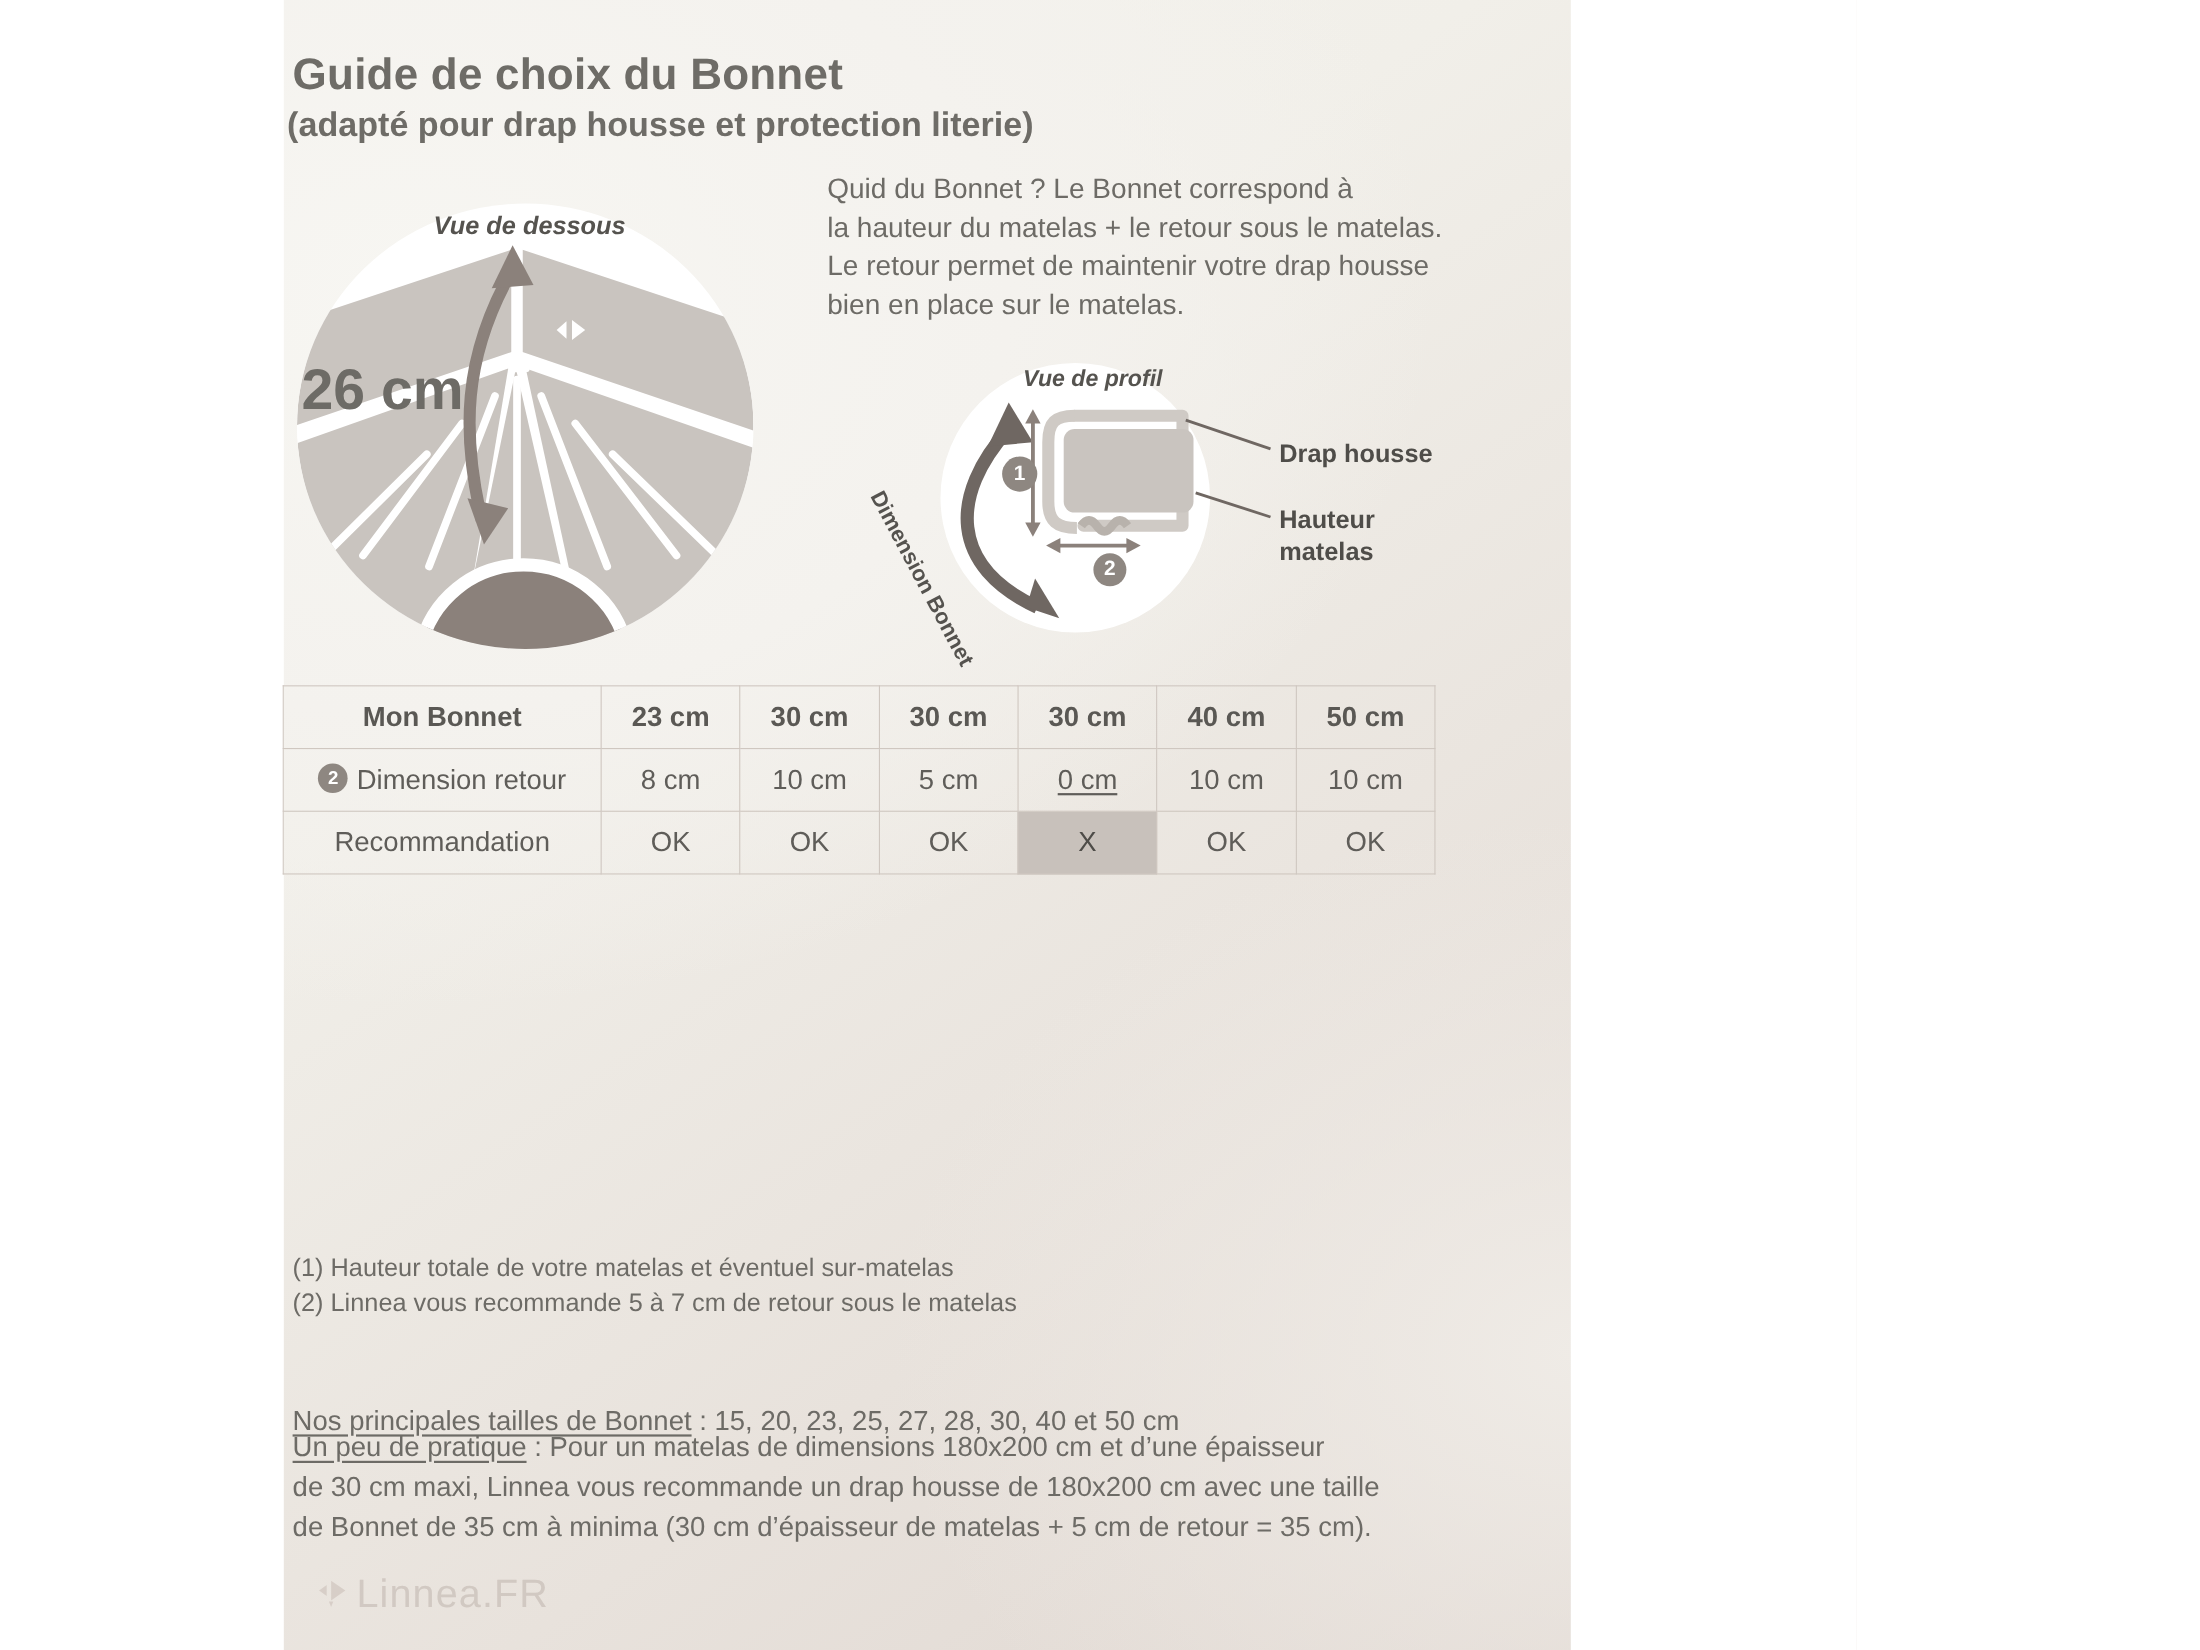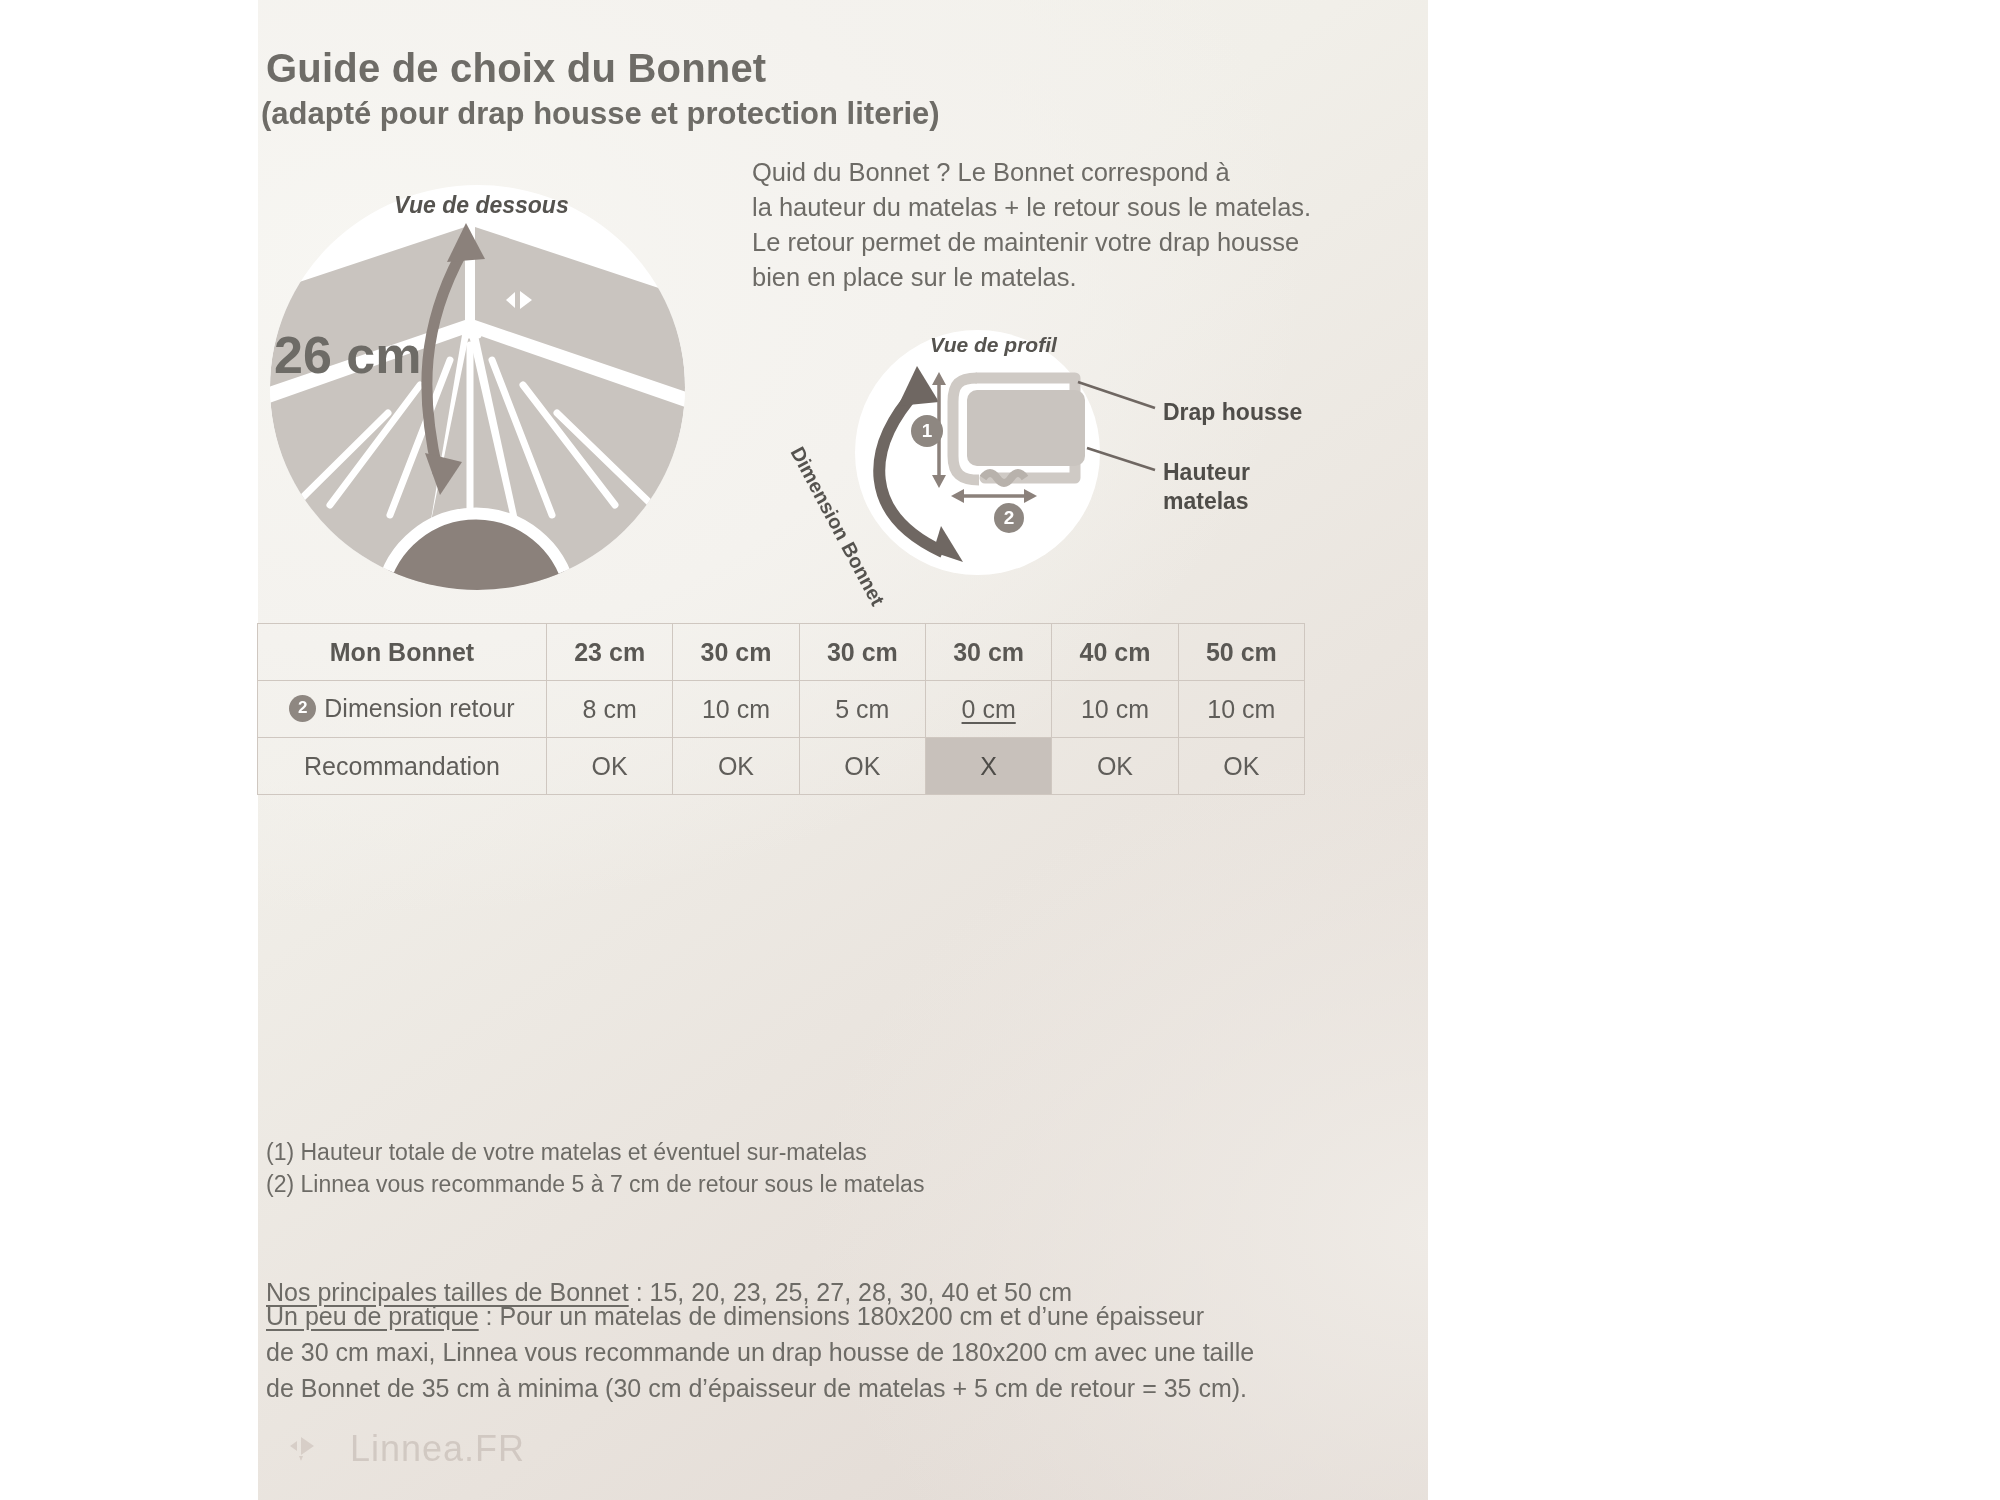--- a/index.html
+++ b/index.html
@@ -117,21 +117,21 @@
     white-space:pre-line;
   }
   #foot-notes{top:1136px;}
   #foot-tailles{top:1228px;font-size:25px;margin-top:48px;}
   #foot-pratique{top:1298px;font-size:25px;line-height:36px;}
   .ul{text-decoration:underline;text-underline-offset:4px;}
 
   
   #logo{
     position:absolute;left:284px;top:1428px;
-    display:flex;align-items:center;gap:30px;
+    display:flex;align-items:center;gap:4px;
     opacity:.55;
   }
   #logo .mark{width:36px;height:30px;}
   #logo .word{
     font-size:36px;color:#bfb4ad;letter-spacing:1px;
   }
 </style>
 </head>
 <body>
 

